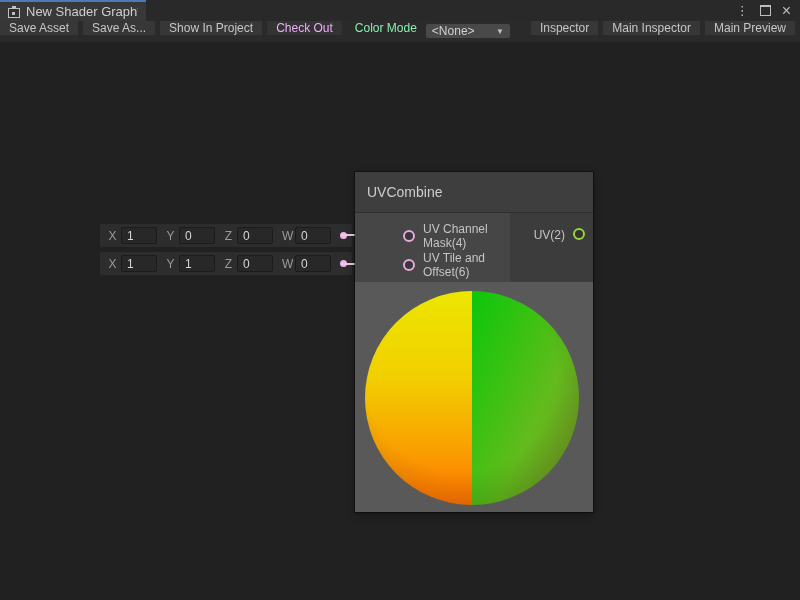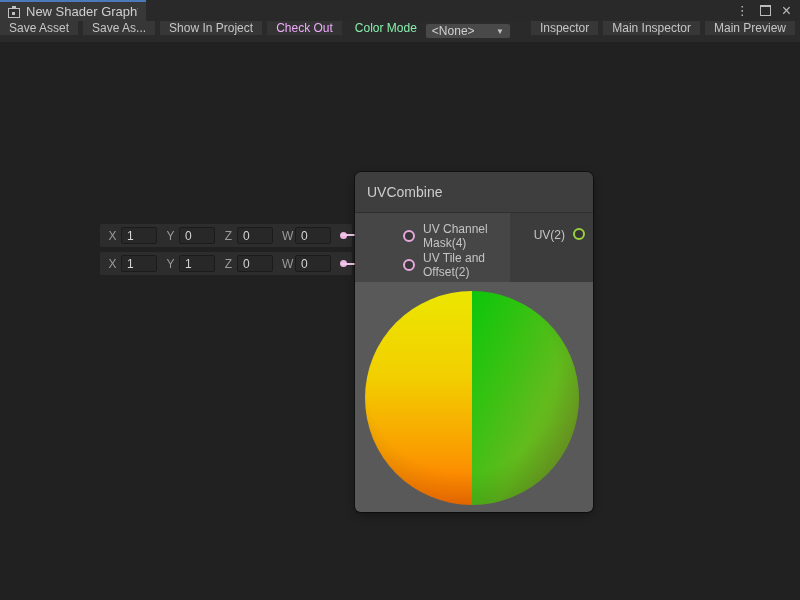--- a/index.html
+++ b/index.html
@@ -36,21 +36,21 @@
   
   .vrow{position:absolute;left:100px;width:252px;height:23px;background:#2d2d2d;border-radius:2px;
         display:flex;align-items:center;padding-left:8px;box-sizing:border-box;font-size:12px;}
   .vrow .vlbl{color:#9a9a9a;width:9px;text-align:center;margin-right:4px;flex:none;}
   .vrow input{width:29px;height:15px;background:#282828;border:1px solid #1b1b1b;border-radius:2px;
               color:#d6d6d6;font-size:12px;padding:0 0 0 5px;margin-right:9px;
               font-family:"Liberation Sans","DejaVu Sans",sans-serif;outline:none;}
   .port-dot{width:7px;height:7px;border-radius:50%;background:#edb6e5;margin-left:auto;margin-right:8px;flex:none;}
   .edge{position:absolute;height:2px;background:#f0c8ea;border-radius:1px;}
   
-  .node{position:absolute;left:355px;top:172px;width:238px;border-radius:6px;overflow:hidden;
+  .node{position:absolute;left:355px;top:172px;width:238px;border-radius:0;overflow:hidden;
         box-shadow:0 0 0 1px rgba(0,0,0,.4),0 3px 8px rgba(0,0,0,.35);}
   .node-header{height:40px;background:#3e3e3e;border-bottom:1px solid #2f2f2f;display:flex;align-items:center;
                padding:0 12px;font-size:14px;color:#cdcdcd;cursor:default;}
   .node-body{display:flex;height:69px;}
   .node-inputs{width:155px;background:#464646;box-sizing:border-box;padding-top:8px;}
   .port-row{display:flex;align-items:center;height:29px;padding-left:8px;gap:8px;font-size:12px;color:#c4c4c4;margin-left:40px;}
   .ring{width:8px;height:8px;border-radius:50%;border:2px solid #e6a8dd;background:#383838;flex:none;}
   .ring.green{border-color:#9ad13e;background:#333333;}
   .node-output{flex:1;background:#3c3c3c;display:flex;align-items:flex-start;justify-content:flex-end;
                gap:8px;padding:15px 8px 0 0;font-size:12px;color:#c4c4c4;}
@@ -134,21 +134,21 @@
       <span>UVCombine</span>
     </div>
     <div class="node-body">
       <div class="node-inputs">
         <div class="port-row">
           <span class="ring"></span>
           <span>UV Channel Mask(4)</span>
         </div>
         <div class="port-row">
           <span class="ring"></span>
-          <span>UV Tile and Offset(2)</span>
+          <span>UV Tile and Offset(6)</span>
         </div>
       </div>
       <div class="node-output">
         <span>UV(2)</span>
         <span class="ring green"></span>
       </div>
     </div>
     <div class="node-preview">
       <div class="sphere">
         <div class="sphere-left"></div>

